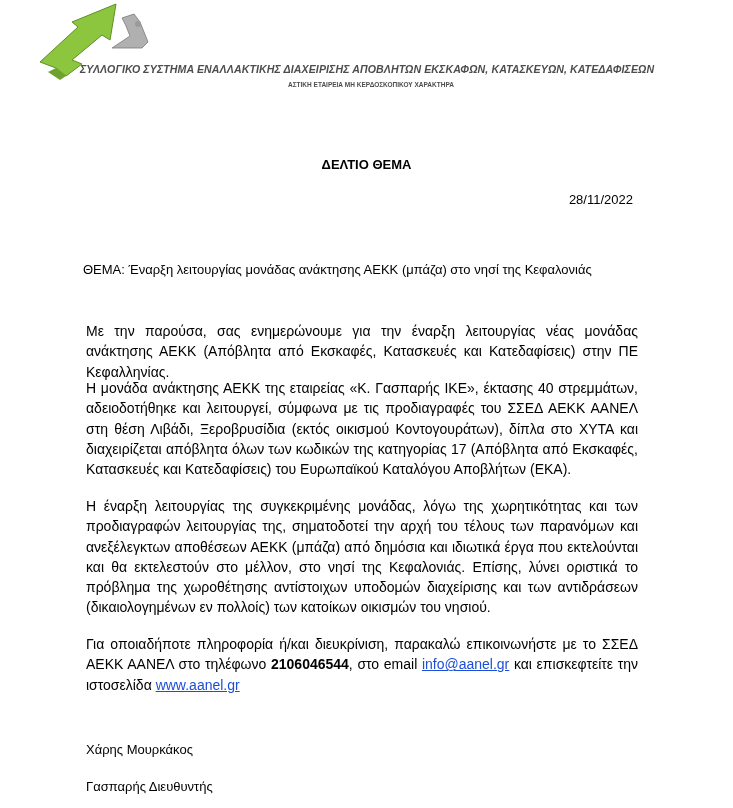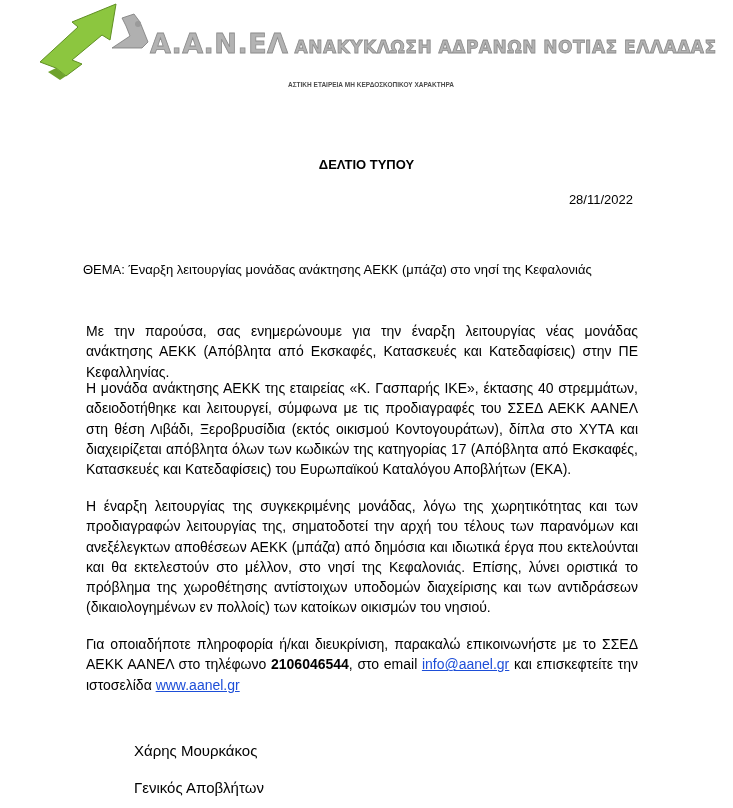--- a/index.html
+++ b/index.html
@@ -20,47 +20,45 @@
   .doc-title { position: absolute; left: 0; width: 733px; top: 157px; text-align: center;
          font-size: 13px; font-weight: bold; }
   .date { position: absolute; right: 100px; top: 192px; font-size: 13px; }
   .subject { position: absolute; left: 83px; top: 262px; font-size: 13px; font-weight: normal; white-space: nowrap; }
   .para { position: absolute; left: 86px; width: 552px; font-size: 14px; line-height: 20.3px; text-align: justify; }
   .p1 { top: 321px; }
   .p2 { top: 378px; }
   .p3 { top: 496px; }
   .p4 { top: 634px; }
   a.link { color: #1d4ed8; text-decoration: underline; }
-  .sig { position: absolute; left: 86px; font-size: 15px; margin-left: 48px; }
+  .sig { position: absolute; left: 86px; font-size: 13px; }
   .sig-name { top: 742px; }
   .sig-role { top: 779px; }
   b { font-weight: bold; }
 </style>
 </head>
 <body>
 
 <div class="logo">
   <svg class="logo-arrow" width="115" height="80" viewBox="0 0 115 80">
     <polygon points="2,60 40,25 34,20 78,2 72,38 64,33 34,58 44,62 28,74 18,66" fill="#8cc63f" stroke="#5f8f23" stroke-width="1"></polygon>
     <polygon points="18,66 28,74 22,78 10,70" fill="#6ea22c"></polygon>
     <polygon points="84,16 96,12 102,20 110,40 104,46 74,46 92,34 88,24" fill="#b0b0b0" stroke="#7a7a7a" stroke-width="0.8"></polygon>
     <circle cx="100" cy="22" r="3" fill="#9a9a9a"></circle>
   </svg>
-  <div class="logo-title">
-    <span class="big">Α.Α.Ν.ΕΛ</span><span class="small">ΑΝΑΚΥΚΛΩΣΗ ΑΔΡΑΝΩΝ ΝΟΤΙΑΣ ΕΛΛΑΔΑΣ</span>
-  </div>
+  <div class="logo-sub">ΣΥΛΛΟΓΙΚΟ ΣΥΣΤΗΜΑ ΕΝΑΛΛΑΚΤΙΚΗΣ ΔΙΑΧΕΙΡΙΣΗΣ ΑΠΟΒΛΗΤΩΝ ΕΚΣΚΑΦΩΝ, ΚΑΤΑΣΚΕΥΩΝ, ΚΑΤΕΔΑΦΙΣΕΩΝ</div>
   <div class="logo-sub2">ΑΣΤΙΚΗ ΕΤΑΙΡΕΙΑ ΜΗ ΚΕΡΔΟΣΚΟΠΙΚΟΥ ΧΑΡΑΚΤΗΡΑ</div>
 </div>
 
-<div class="doc-title">ΔΕΛΤΙΟ ΤΥΠΟΥ</div>
+<div class="doc-title">ΔΕΛΤΙΟ ΘΕΜΑ</div>
 <div class="date">28/11/2022</div>
 <div class="subject">ΘΕΜΑ: Έναρξη λειτουργίας μονάδας ανάκτησης ΑΕΚΚ (μπάζα) στο νησί της Κεφαλονιάς</div>
 
 <div class="para p1">Με την παρούσα, σας ενημερώνουμε για την έναρξη λειτουργίας νέας μονάδας ανάκτησης ΑΕΚΚ (Απόβλητα από Εκσκαφές, Κατασκευές και Κατεδαφίσεις) στην ΠΕ Κεφαλληνίας.</div>
 <div class="para p2">Η μονάδα ανάκτησης ΑΕΚΚ της εταιρείας «Κ. Γασπαρής ΙΚΕ», έκτασης 40 στρεμμάτων, αδειοδοτήθηκε και λειτουργεί, σύμφωνα με τις προδιαγραφές του ΣΣΕΔ ΑΕΚΚ ΑΑΝΕΛ στη θέση Λιβάδι, Ξεροβρυσίδια (εκτός οικισμού Κοντογουράτων), δίπλα στο ΧΥΤΑ και διαχειρίζεται απόβλητα όλων των κωδικών της κατηγορίας 17 (Απόβλητα από Εκσκαφές, Κατασκευές και Κατεδαφίσεις) του Ευρωπαϊκού Καταλόγου Αποβλήτων (ΕΚΑ).</div>
 <div class="para p3">Η έναρξη λειτουργίας της συγκεκριμένης μονάδας, λόγω της χωρητικότητας και των προδιαγραφών λειτουργίας της, σηματοδοτεί την αρχή του τέλους των παρανόμων και ανεξέλεγκτων αποθέσεων ΑΕΚΚ (μπάζα) από δημόσια και ιδιωτικά έργα που εκτελούνται και θα εκτελεστούν στο μέλλον, στο νησί της Κεφαλονιάς. Επίσης, λύνει οριστικά το πρόβλημα της χωροθέτησης αντίστοιχων υποδομών διαχείρισης και των αντιδράσεων (δικαιολογημένων εν πολλοίς) των κατοίκων οικισμών του νησιού.</div>
 
 <div class="para p4">
   <span>Για οποιαδήποτε πληροφορία ή/και διευκρίνιση, παρακαλώ επικοινωνήστε με το  ΣΣΕΔ ΑΕΚΚ ΑΑΝΕΛ στο τηλέφωνο </span><b>2106046544</b><span>, στο email </span><a class="link" href="#">info@aanel.gr</a><span> και επισκεφτείτε την ιστοσελίδα </span><a class="link" href="#">www.aanel.gr</a>
 </div>
 
 <div class="sig sig-name">Χάρης Μουρκάκος</div>
-<div class="sig sig-role">Γενικός Αποβλήτων</div>
+<div class="sig sig-role">Γασπαρής Διευθυντής</div>
 
 </body></html>

